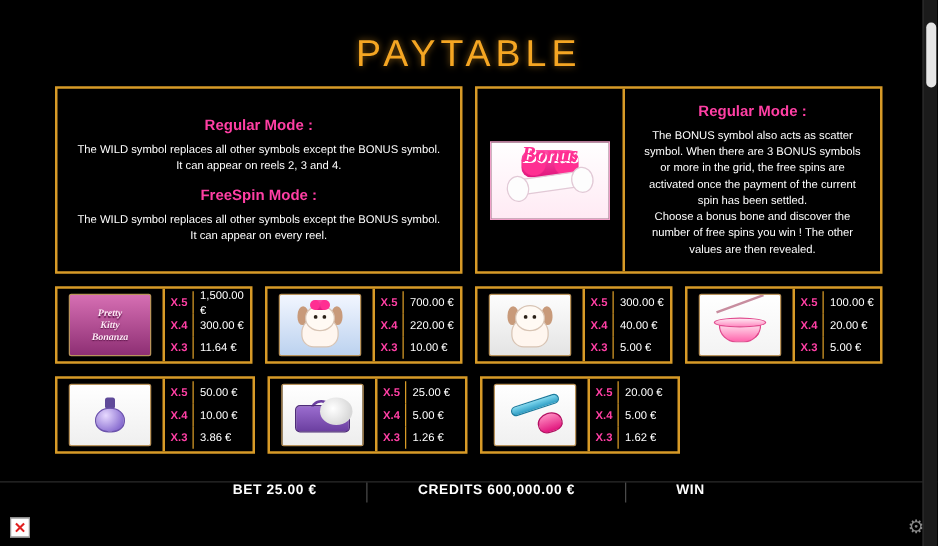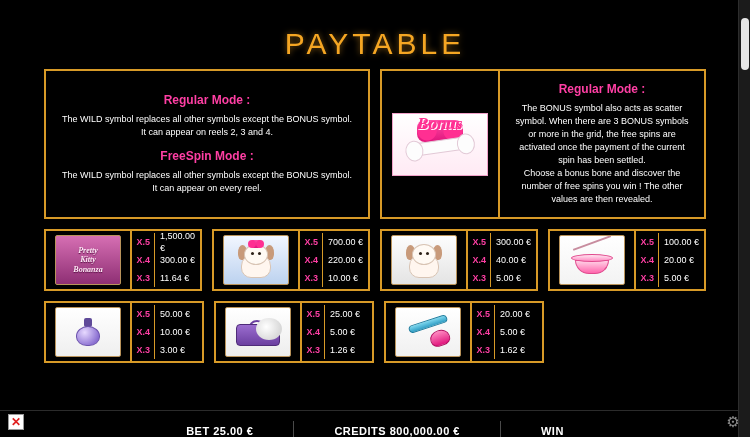--- a/index.html
+++ b/index.html
@@ -325,24 +325,24 @@
     background: linear-gradient(#ff8cc2, #e0147c);
     border-radius: 50% 50% 40% 40%;
     border: 1px solid #b30f61;
     transform: rotate(-18deg);
   }
 
   
   .footer {
     position: absolute;
     left: 0; right: 0; bottom: 0;
-    height: 27px;
+    height: 52px;
     border-top: 1px solid #2b2b2b;
     display: flex;
-    align-items: flex-end;
+    align-items: flex-start;
     justify-content: center;
     gap: 12px;
   }
   .footer .seg {
     color: #ffffff;
     font-size: 11px;
     font-weight: bold;
     padding: 0 28px;
     letter-spacing: 0.5px;
   }
@@ -544,21 +544,21 @@
           <div class="pay-line">
               <span class="mult">X.5</span>
               <span class="amt">50.00 €</span>
             </div>
           <div class="pay-line">
               <span class="mult">X.4</span>
               <span class="amt">10.00 €</span>
             </div>
           <div class="pay-line">
               <span class="mult">X.3</span>
-              <span class="amt">3.00 €</span>
+              <span class="amt">3.86 €</span>
             </div>
         </div>
       </div>
 
       <div class="pay-cell">
         <div class="icon-wrap">
           <div class="tile tile-bag">
             <span class="bag-handle"></span>
             <span class="bag-body"></span>
             <span class="bag-fluff"></span>
@@ -606,21 +606,21 @@
   </div>
 
   <div class="footer">
     <div class="seg">
       <span>BET</span>
       <span>25.00 €</span>
     </div>
     <div class="divider"></div>
     <div class="seg">
       <span>CREDITS</span>
-      <span>800,000.00 €</span>
+      <span>600,000.00 €</span>
     </div>
     <div class="divider"></div>
     <div class="seg">
       <span>WIN</span>
     </div>
   </div>
 
   <div class="close-btn">✕</div>
   <div class="gear-btn">⚙</div>
 

